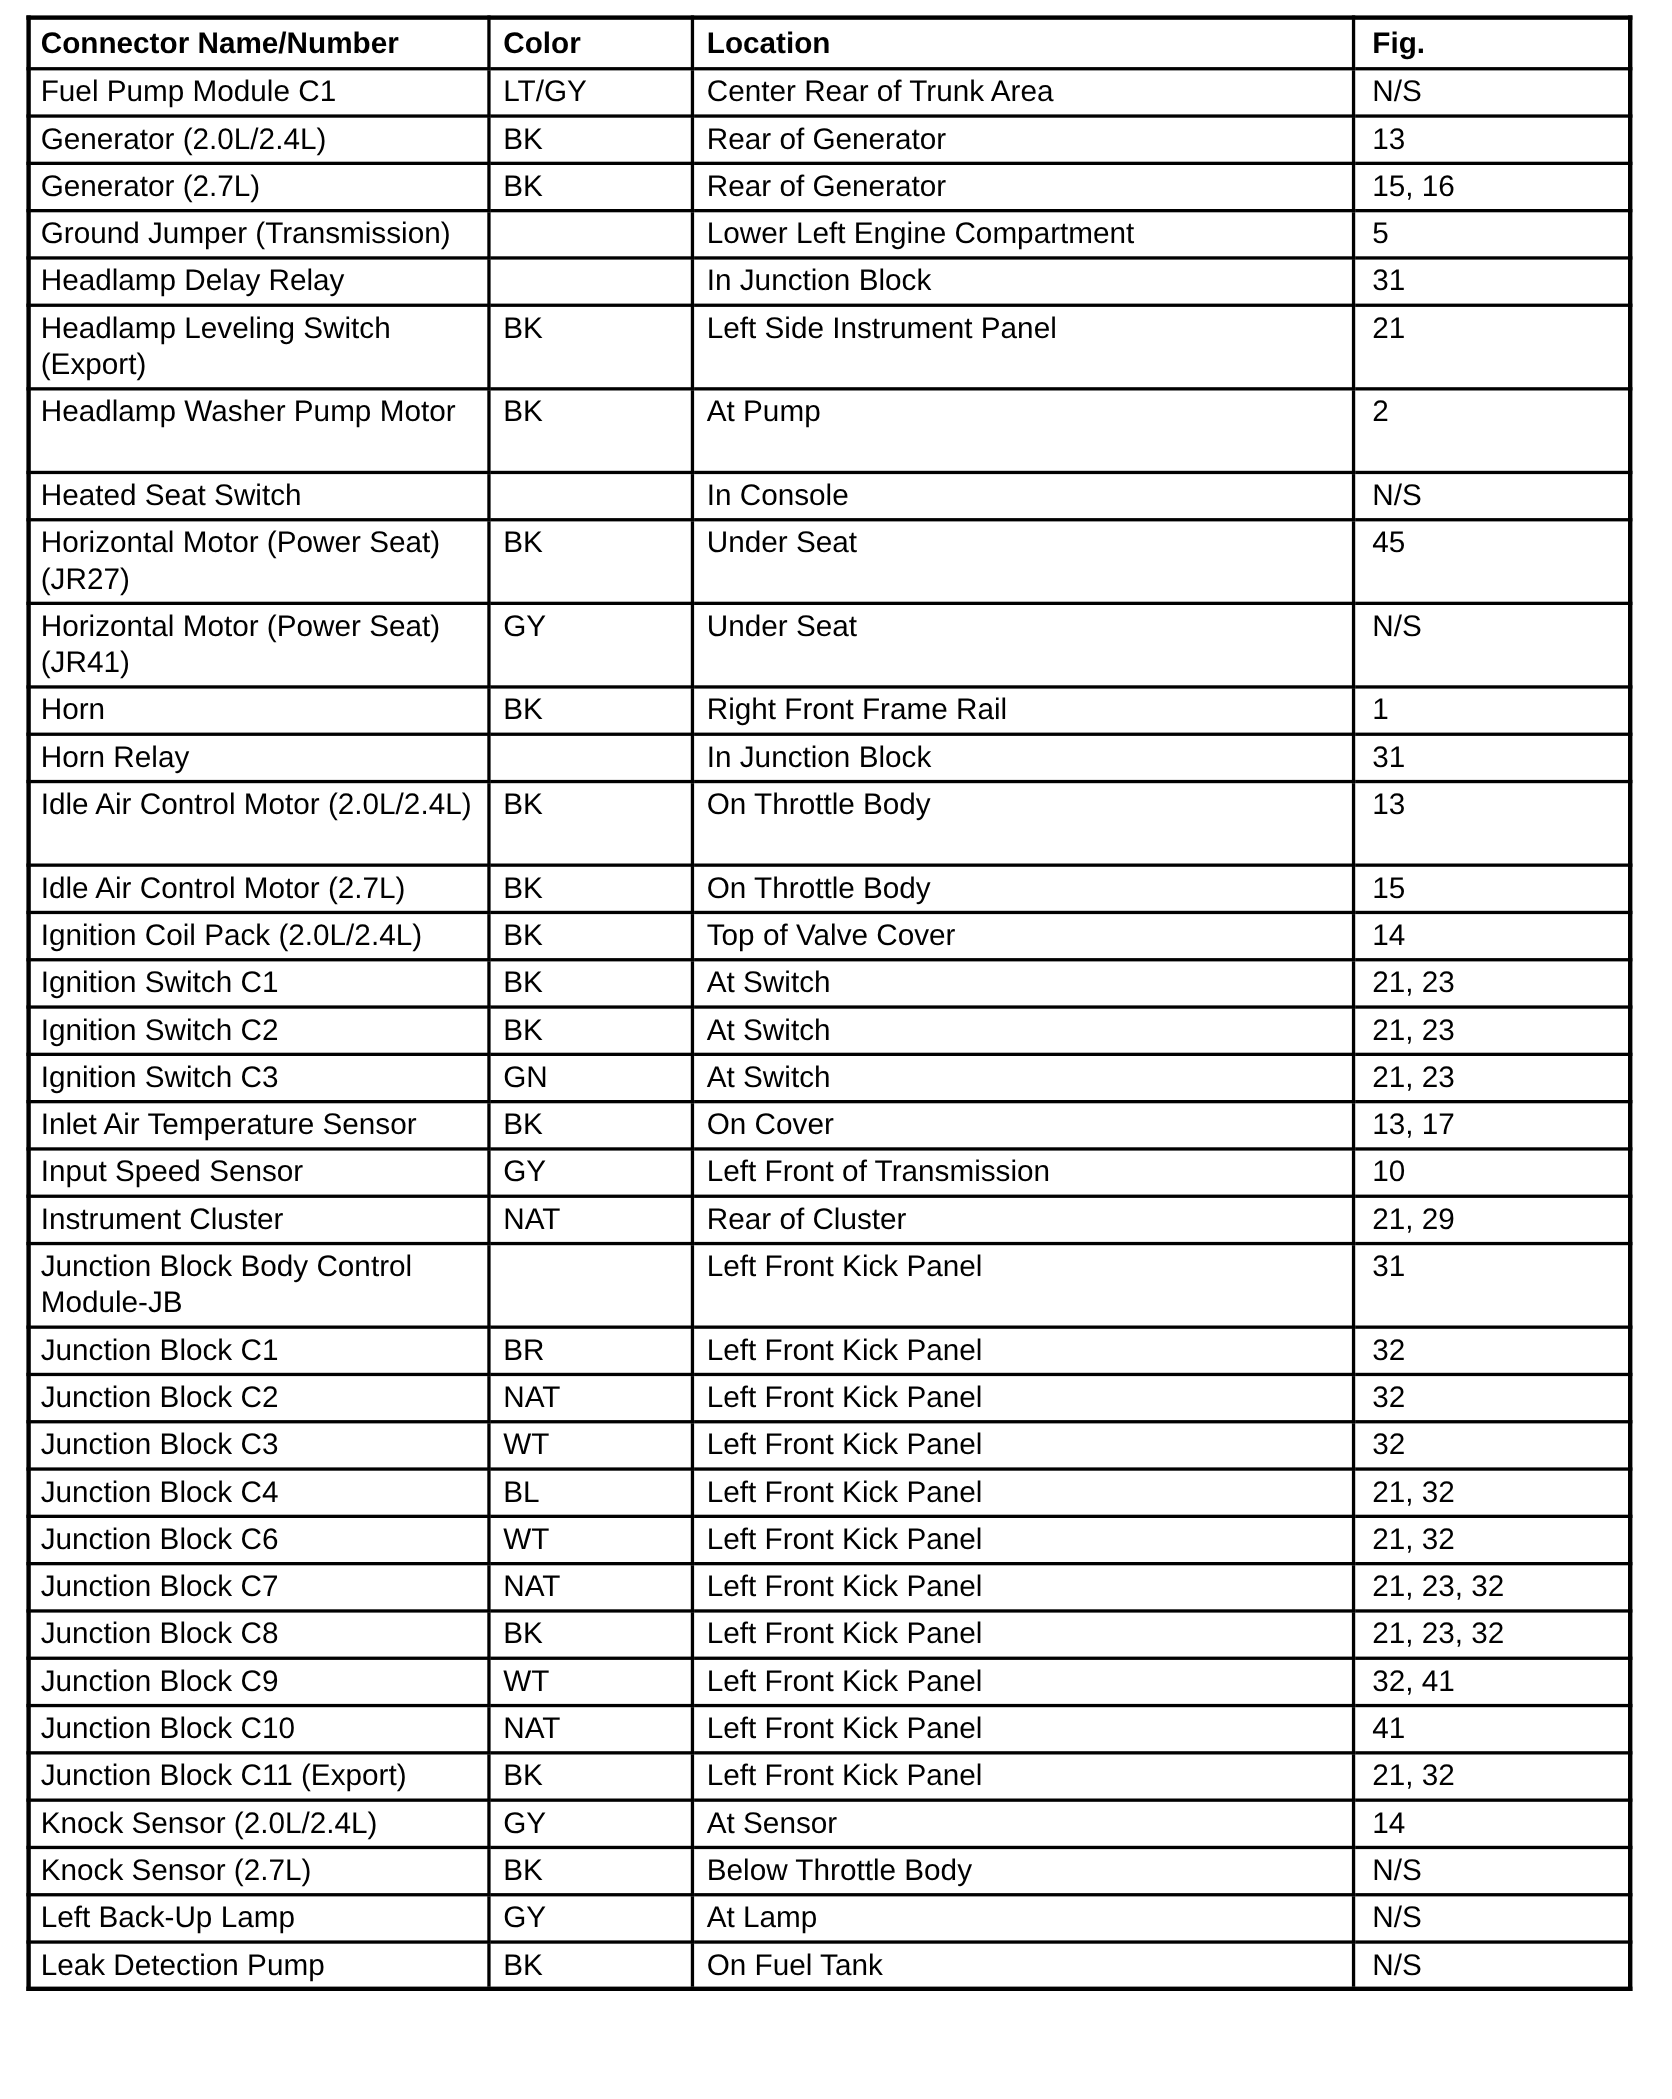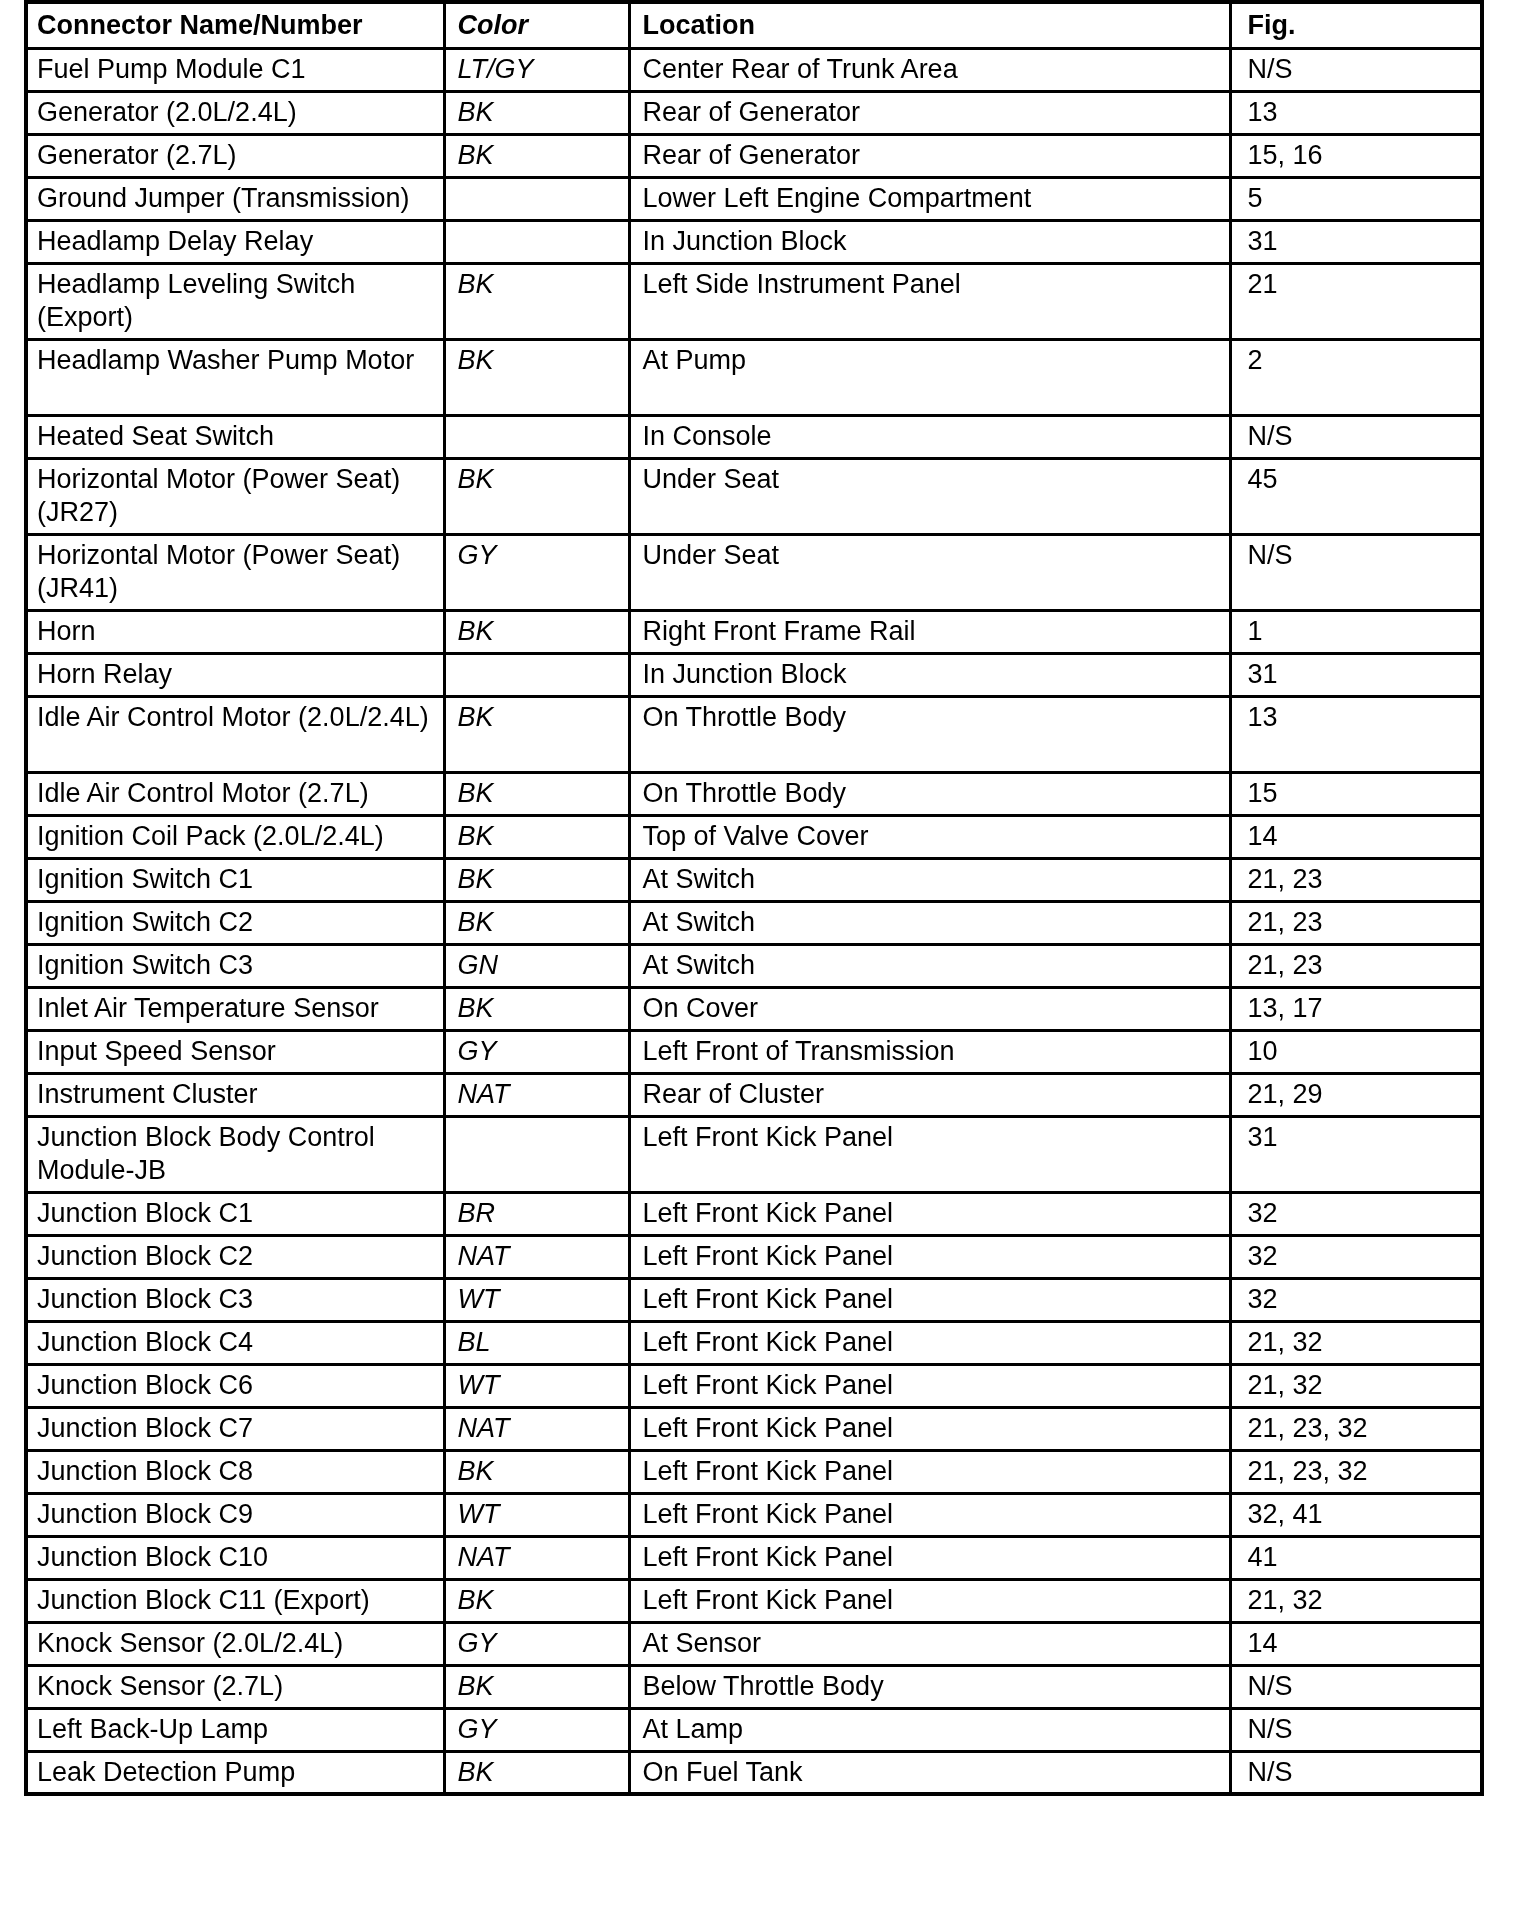--- a/index.html
+++ b/index.html
@@ -1,17 +1,17 @@
 <!DOCTYPE html>
 <html><head>
 <meta charset="utf-8">
 <style>
   html, body { margin: 0; padding: 0; background: #ffffff; }
   body { width: 1520px; height: 1908px; position: relative; overflow: hidden; }
-  .wrap { position: absolute; left: 24px; top: 0; width: 1284px; }
+  .wrap { position: absolute; left: 24px; top: 14px; width: 1284px; }
   table {
     border-collapse: collapse;
     width: 1456px;
     table-layout: fixed;
     font-family: "Liberation Sans", sans-serif;
     font-size: 27px;
     color: #000;
     border: 4px solid #000;
   }
   col.c1 { width: 418px; }
@@ -23,21 +23,21 @@
     text-align: left;
     vertical-align: top;
     padding: 3px 0 0 9px;
     line-height: 33px;
     height: 40px;
     box-sizing: border-box;
   }
   th { font-weight: bold; height: 46px; padding-top: 5px; }
   td.c3, th.c3 { padding-left: 12px; margin-left: 16px; }
   td.c4, th.c4 { padding-left: 16px; }
-  td.c2, th.c2 { padding-left: 12px; font-style: italic; }
+  td.c2, th.c2 { padding-left: 12px; }
   tr.double td { height: 76px; }
   tr.single td { height: 43px; }
 </style>
 </head>
 <body>
 
 <div class="wrap">
   <table>
     <colgroup>
       <col class="c1">

